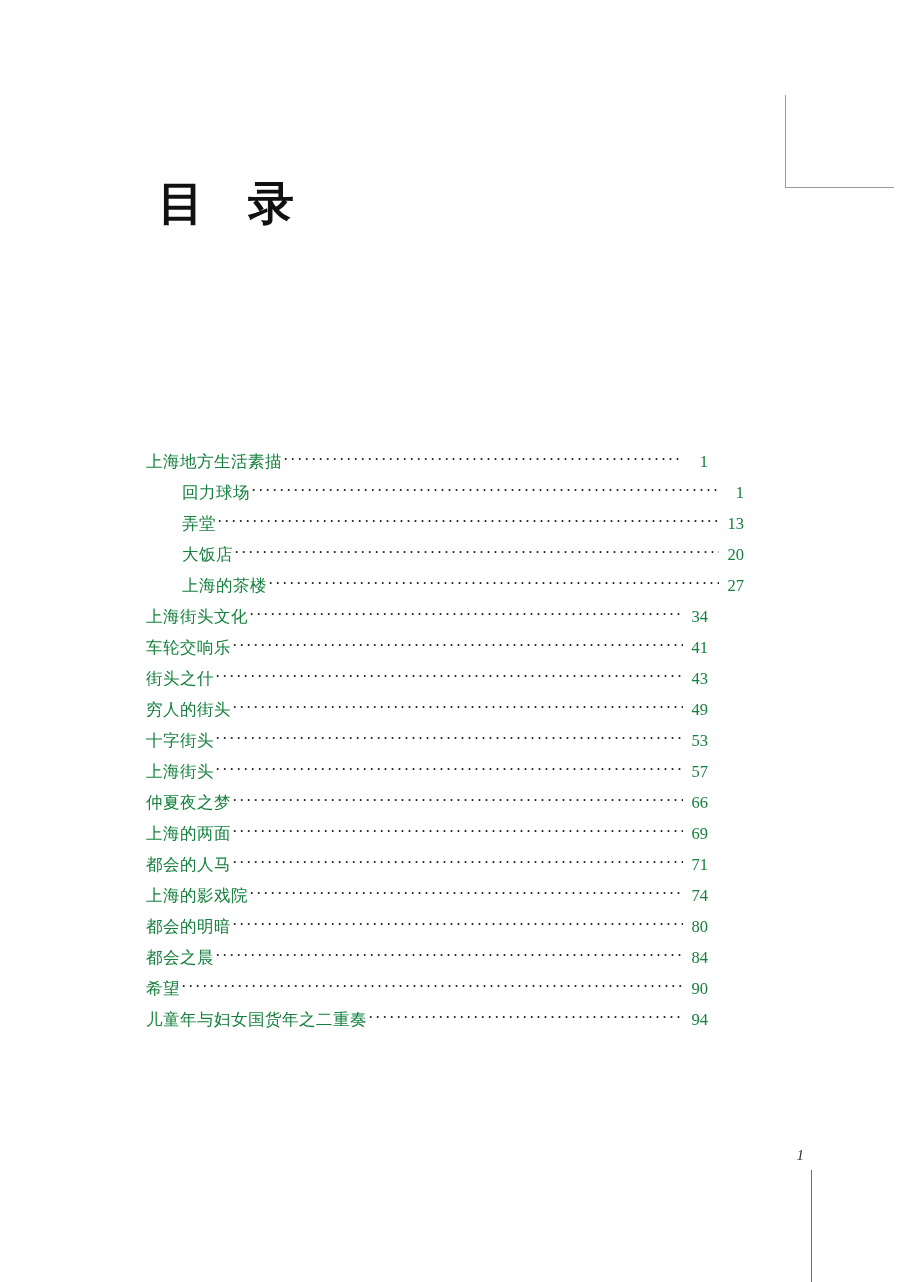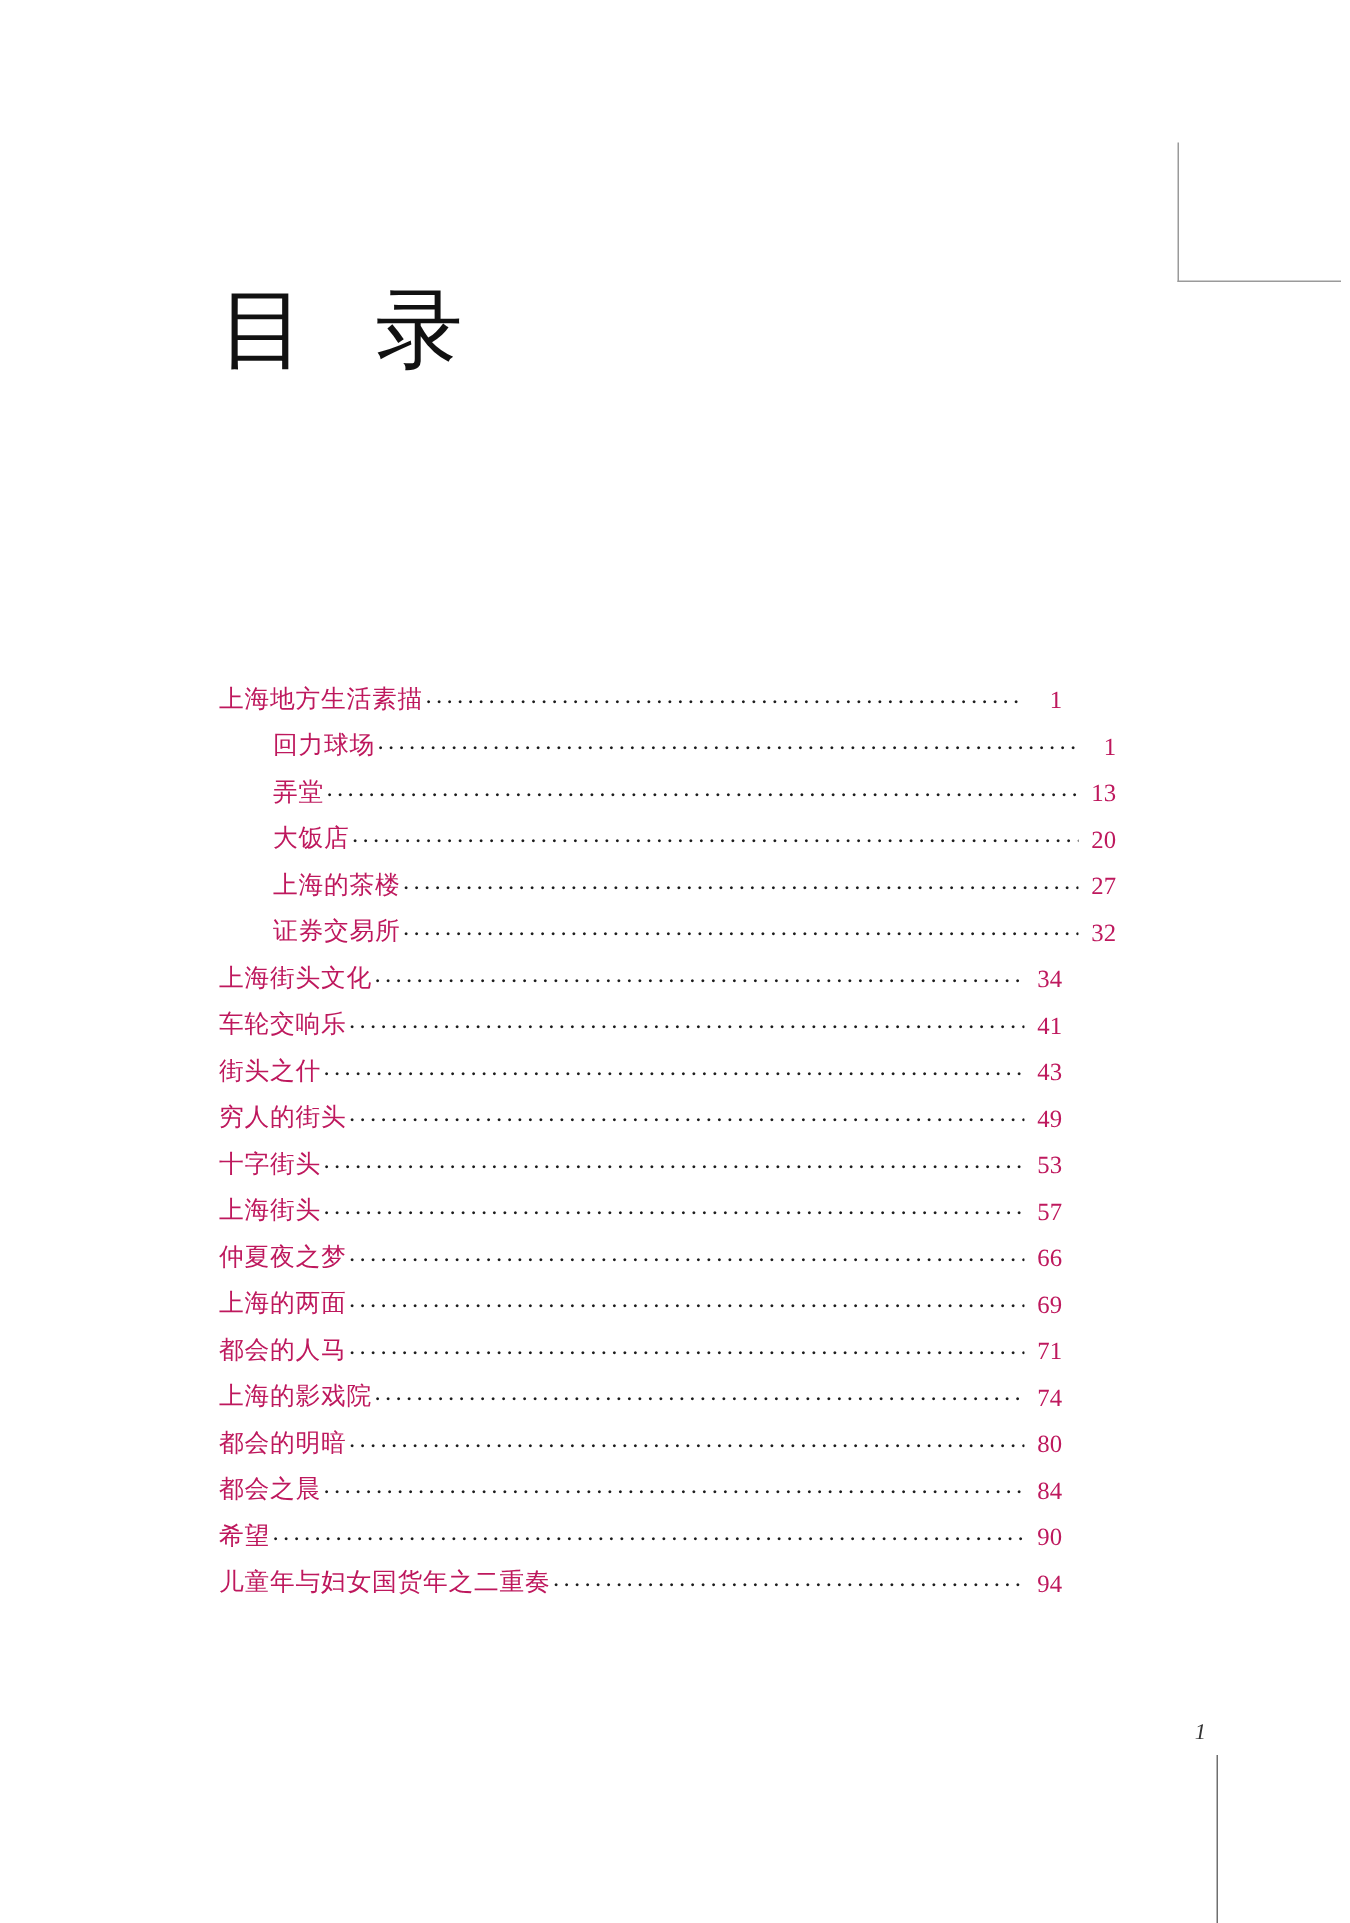--- a/index.html
+++ b/index.html
@@ -43,42 +43,42 @@
     right: 96px;
     bottom: 118px;
     font-family: "Liberation Serif", "DejaVu Serif", serif;
     font-style: italic;
     font-size: 15px;
     color: #333;
   }
 
   .toc-title {
     position: absolute;
-    left: 146px;
+    left: 158px;
     top: 142px;
-    font-size: 58px;
+    font-size: 46px;
     letter-spacing: 14px;
     color: #111;
-    font-weight: 400;
+    font-weight: 700;
     font-family: "DejaVu Serif", "Liberation Serif", serif;
   }
 
   .toc {
     position: absolute;
     left: 146px;
     top: 446px;
     width: 562px;
   }
 
   .toc-entry {
     display: flex;
-    align-items: flex-end;
+    align-items: center;
     width: 100%;
     font-size: 16.5px;
-    color: #be185d;
+    color: #15803d;
     white-space: nowrap;
   }
 
   .toc-entry.level-1 {
     height: 31px;
     padding-left: 0;
   }
   .toc-entry.level-2 {
     height: 31px;
     padding-left: 36px;
@@ -147,25 +147,20 @@
       <div class="toc-entry level-2">
         <span class="toc-label">大饭店</span>
         <span class="toc-leader"></span>
         <span class="toc-page">20</span>
       </div>
       <div class="toc-entry level-2">
         <span class="toc-label">上海的茶楼</span>
         <span class="toc-leader"></span>
         <span class="toc-page">27</span>
       </div>
-      <div class="toc-entry level-2">
-        <span class="toc-label">证券交易所</span>
-        <span class="toc-leader"></span>
-        <span class="toc-page">32</span>
-      </div>
       <div class="toc-entry level-1">
         <span class="toc-label">上海街头文化</span>
         <span class="toc-leader"></span>
         <span class="toc-page">34</span>
       </div>
       <div class="toc-entry level-1">
         <span class="toc-label">车轮交响乐</span>
         <span class="toc-leader"></span>
         <span class="toc-page">41</span>
       </div>

